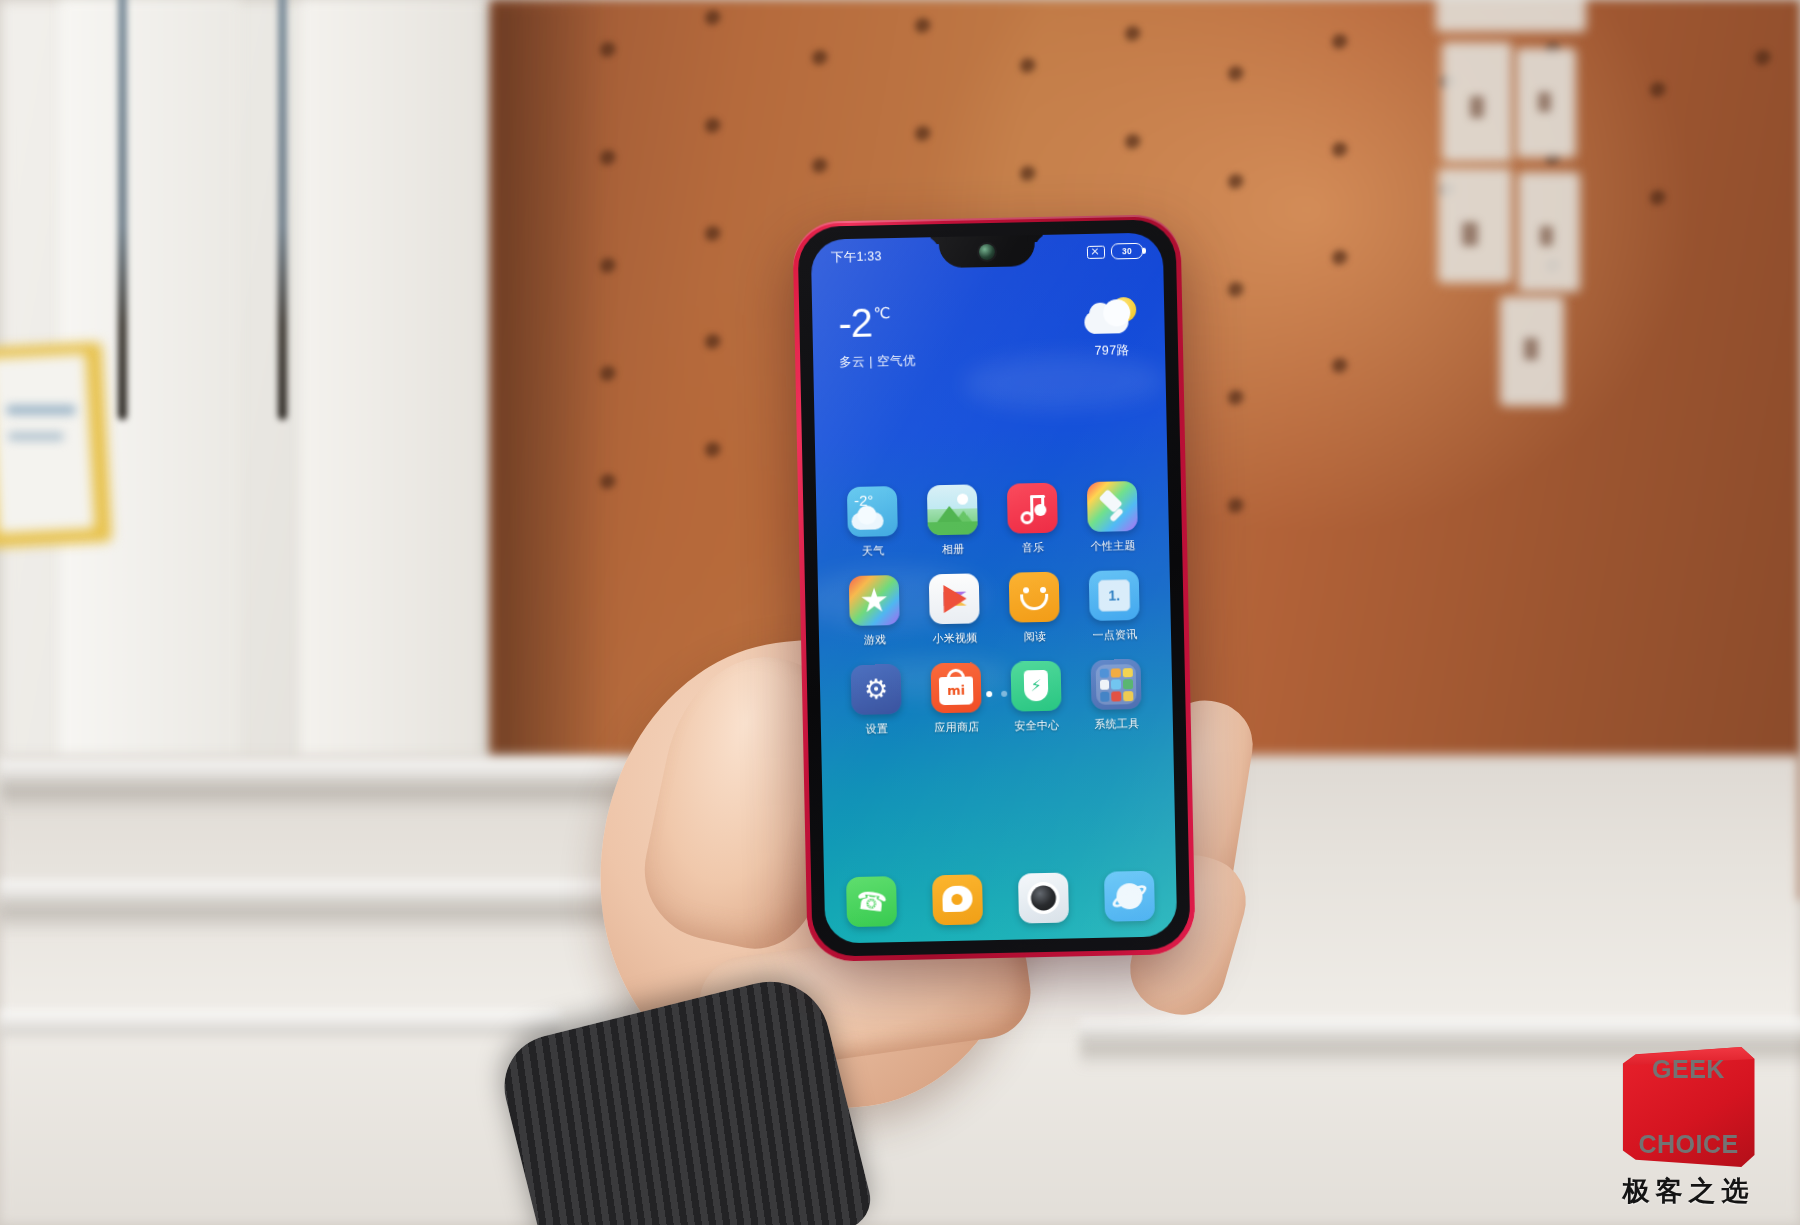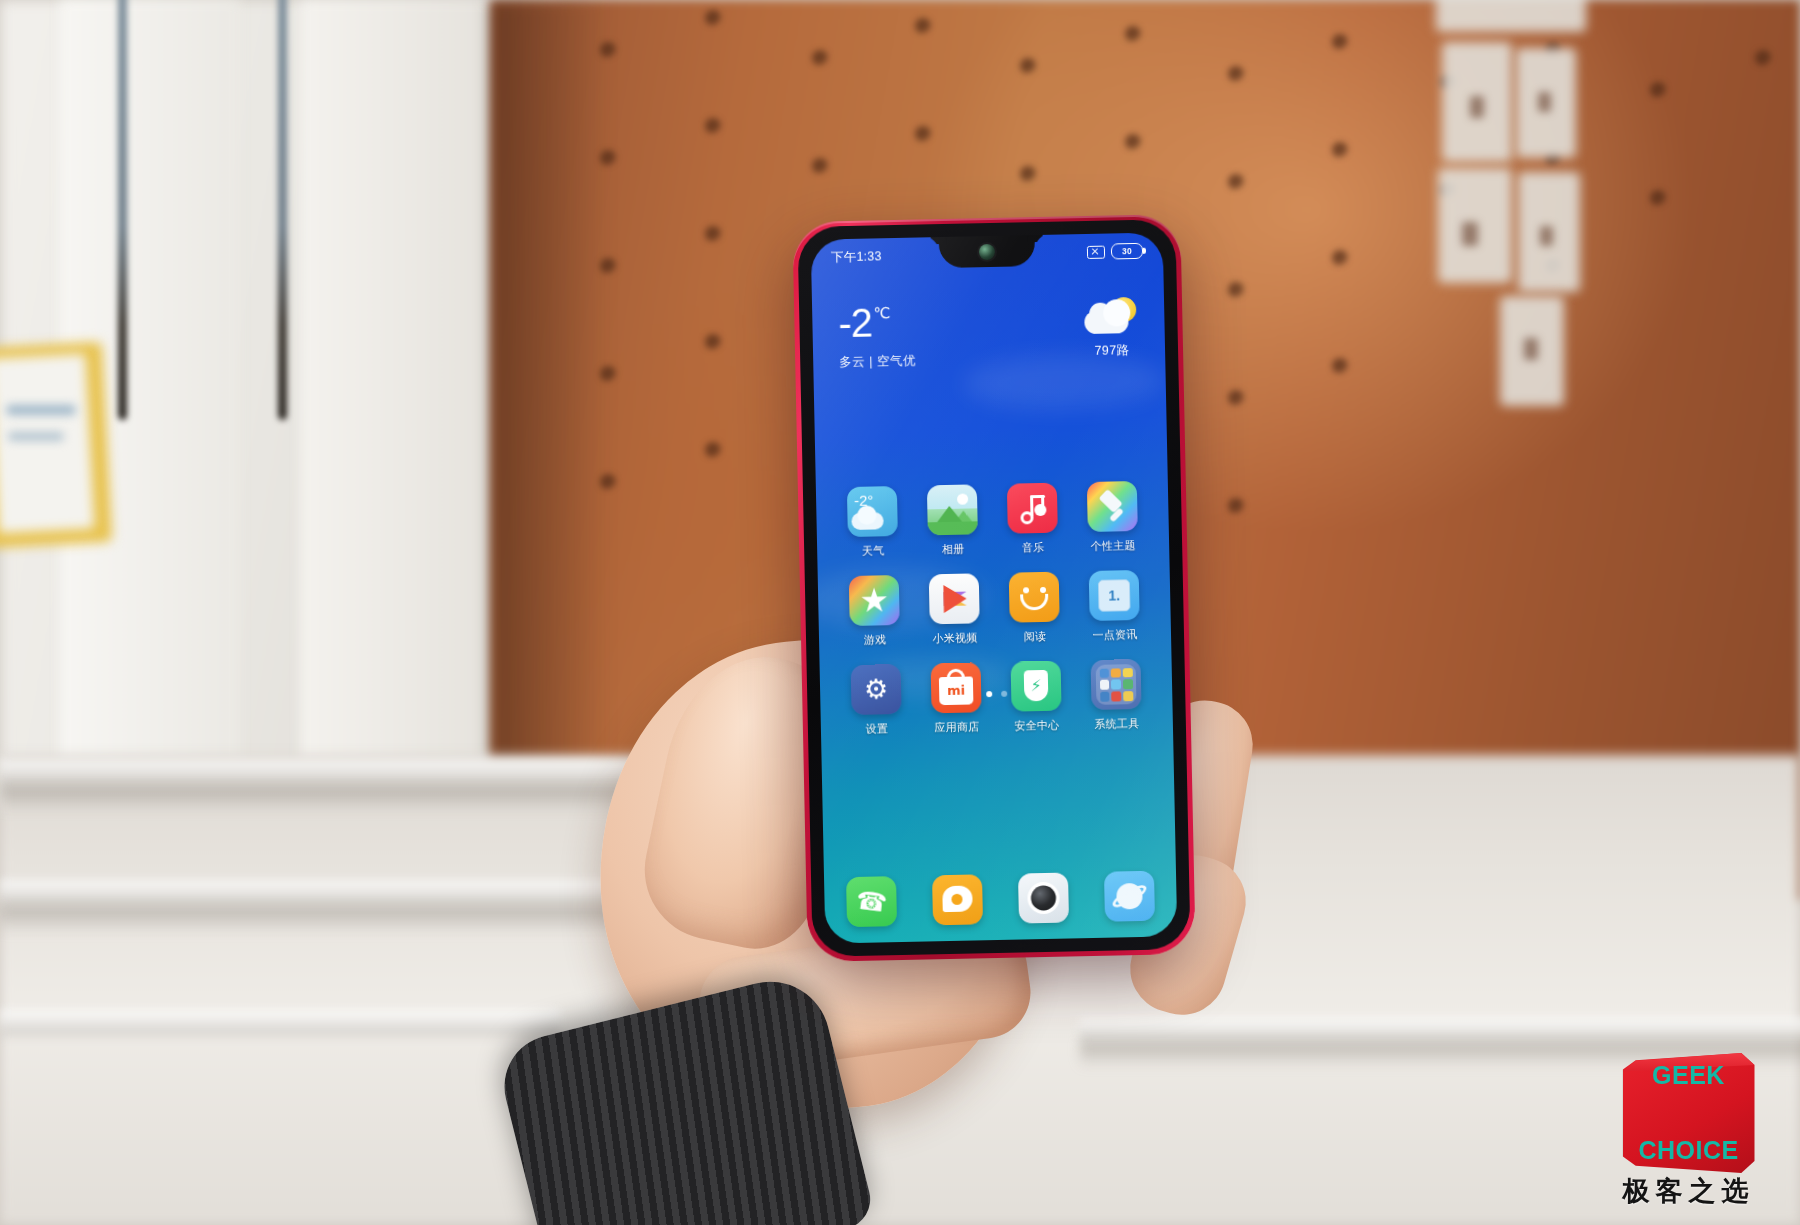--- a/index.html
+++ b/index.html
@@ -222,24 +222,24 @@
   
   .wm{position:absolute;right:24px;bottom:16px;width:175px;text-align:center;}
   .wm-cube{width:132px;height:120px;margin:0 auto;position:relative;}
   .cube-face{position:absolute;inset:0;background:linear-gradient(150deg,#e8212c 0%,#d41420 58%,#b30f19 100%);
     clip-path:polygon(10% 6%, 90% 0%, 100% 10%, 100% 90%, 90% 100%, 10% 94%, 0% 86%, 0% 14%);
     box-shadow:0 3px 10px rgba(0,0,0,.25);}
   .cube-top{position:absolute;left:0;top:0;width:100%;height:16%;
     background:linear-gradient(180deg,#f23a44,#de1f2a);
     clip-path:polygon(10% 40%, 90% 0%, 100% 62%, 0% 96%);opacity:.95;}
   .cube-text{position:absolute;inset:0;display:flex;flex-direction:column;align-items:center;justify-content:center;
-    color:#14b8a6;font-weight:bold;line-height:1.0;letter-spacing:.5px;gap:48px;}
+    color:#737373;font-weight:bold;line-height:1.0;letter-spacing:.5px;gap:48px;}
   .cube-text span:nth-child(1){font-size:25px;}
   .cube-text span:nth-child(2){font-size:25px;margin-top:2px;}
-  .wm-cn{font-size:27px;color:#141414;letter-spacing:6px;font-weight:bold;
+  .wm-cn{margin-top:6px;font-size:27px;color:#141414;letter-spacing:6px;font-weight:bold;
     text-shadow:0 1px 2px rgba(255,255,255,.6);}
 </style>
 </head>
 <body>
 
 <div class="scene">
 
   <div class="bg">
     <div class="bg-wall-white"></div>
     <div class="bg-doorpanel"></div>

